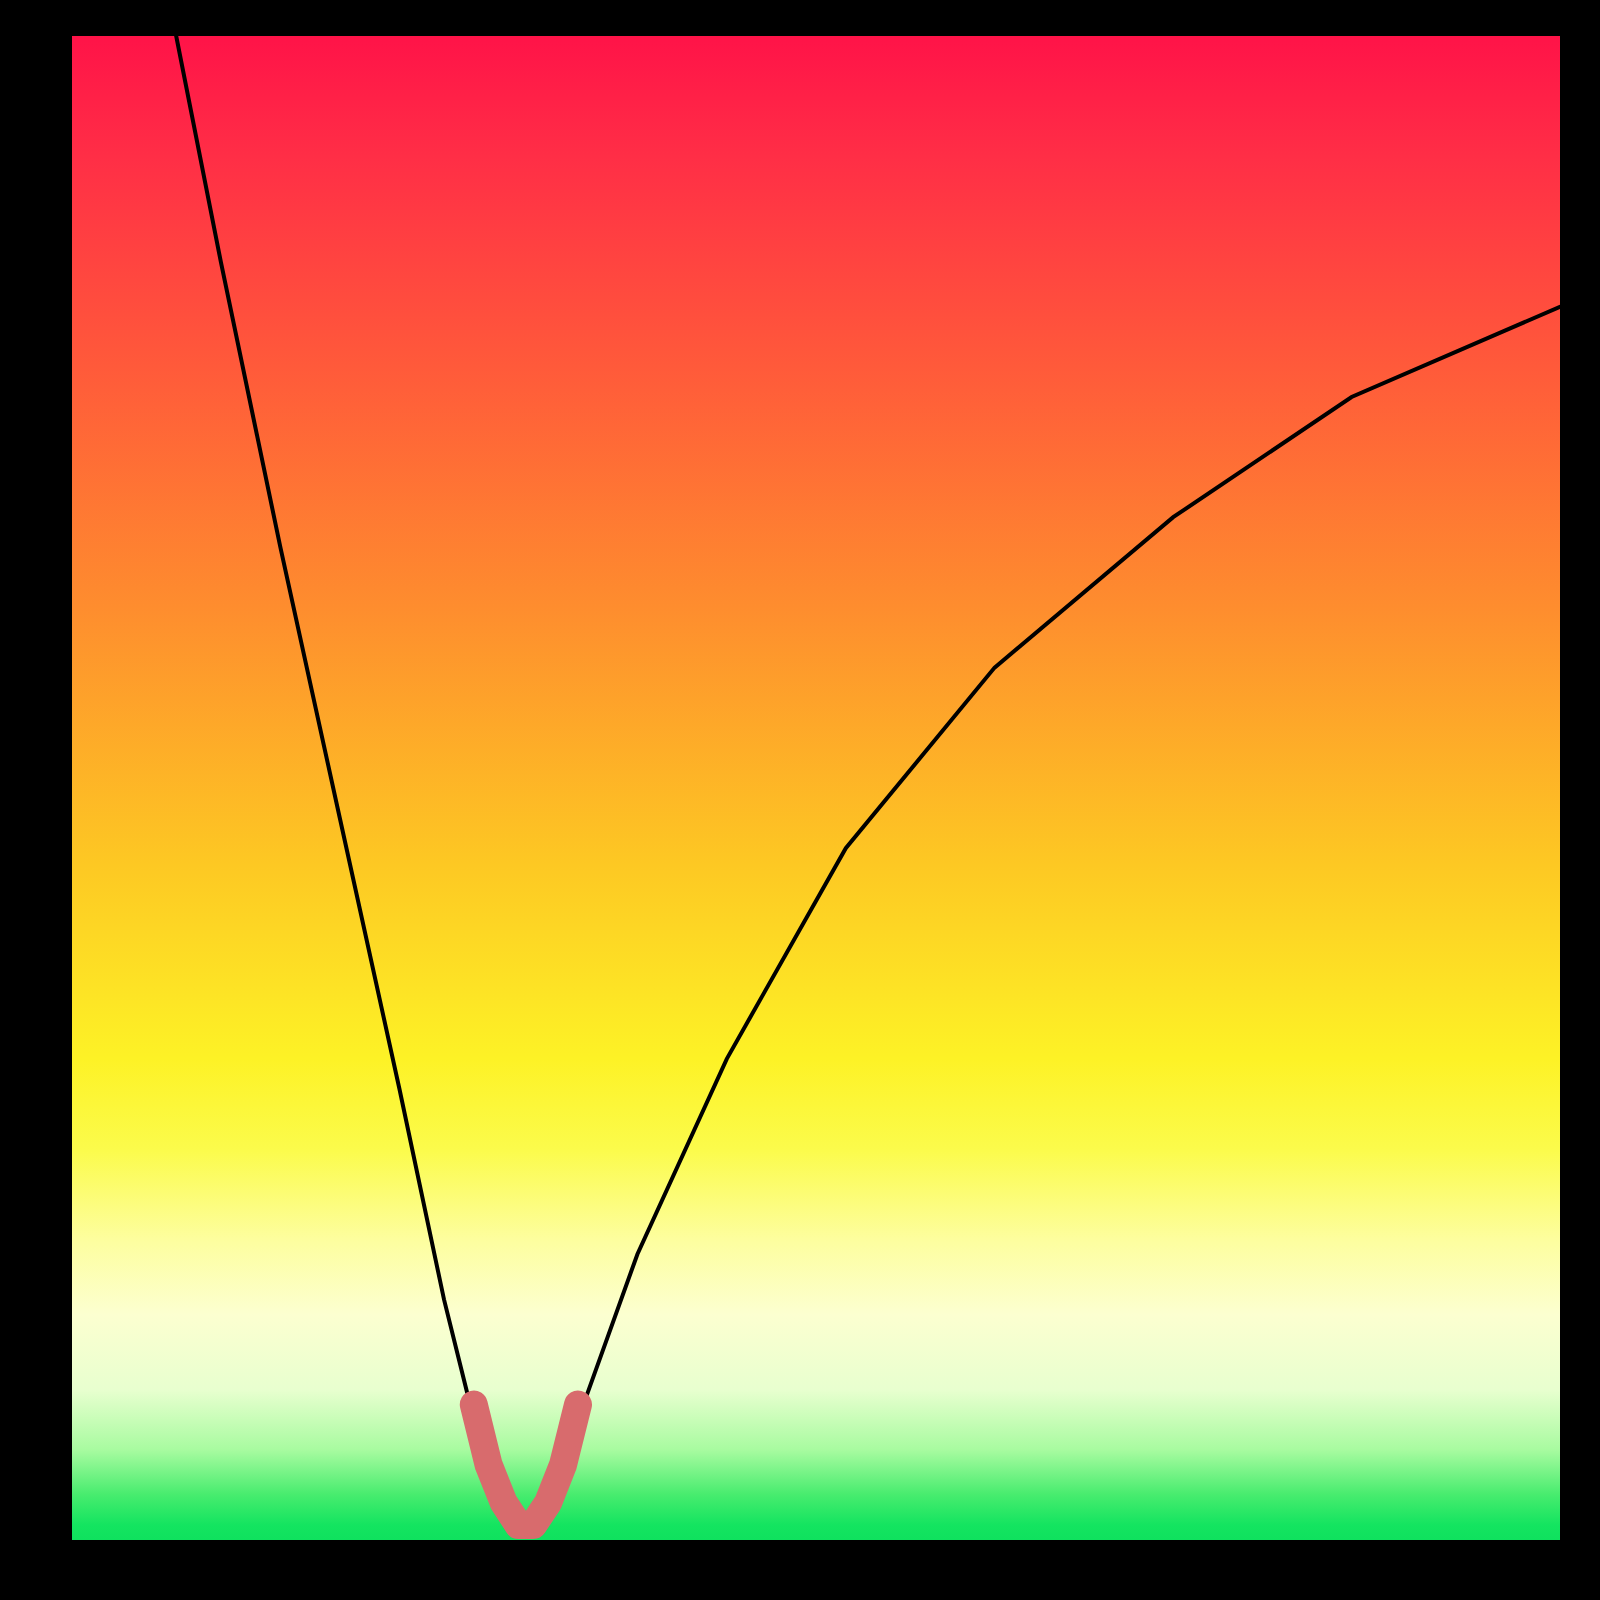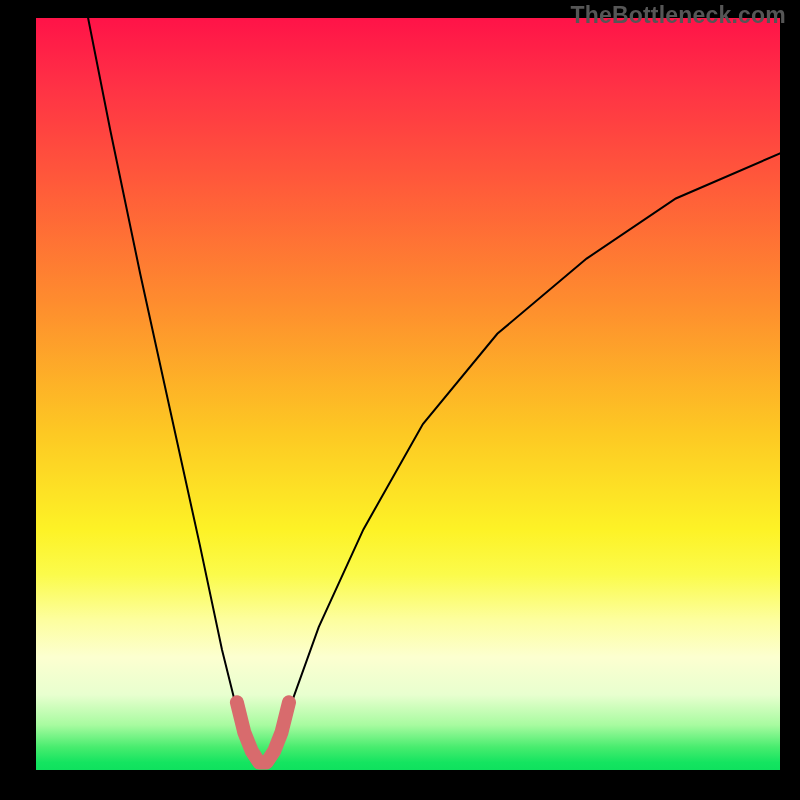--- a/index.html
+++ b/index.html
@@ -63,14 +63,13 @@
 </head>
 <body>
 
 <div class="frame">
   <div class="plot">
     <svg class="curve" viewBox="0 0 744 752" preserveAspectRatio="none">
       <path id="curve-path" fill="none" stroke="#000000" stroke-width="2" stroke-linecap="round" d="M52.1 0.0 L74.4 112.8 L104.2 255.7 L133.9 391.0 L163.7 526.4 L186.0 631.7 L200.9 691.8 L215.8 729.4 L226.9 744.5 L238.1 729.4 L253.0 691.8 L282.7 609.1 L327.4 511.4 L386.9 406.1 L461.3 315.8 L550.6 240.6 L639.8 180.5 L744.0 135.4"></path>
       <path id="marker-path" fill="none" stroke="#d86b6d" stroke-width="14" stroke-linecap="round" stroke-linejoin="round" d="M200.9 684.3 L208.3 714.4 L215.8 733.2 L223.2 744.5 L230.6 744.5 L238.1 733.2 L245.5 714.4 L253.0 684.3"></path>
     </svg>
   </div>
-  <div class="watermark">TheBottleneck.com</div>
 </div>
 
 </body></html>

